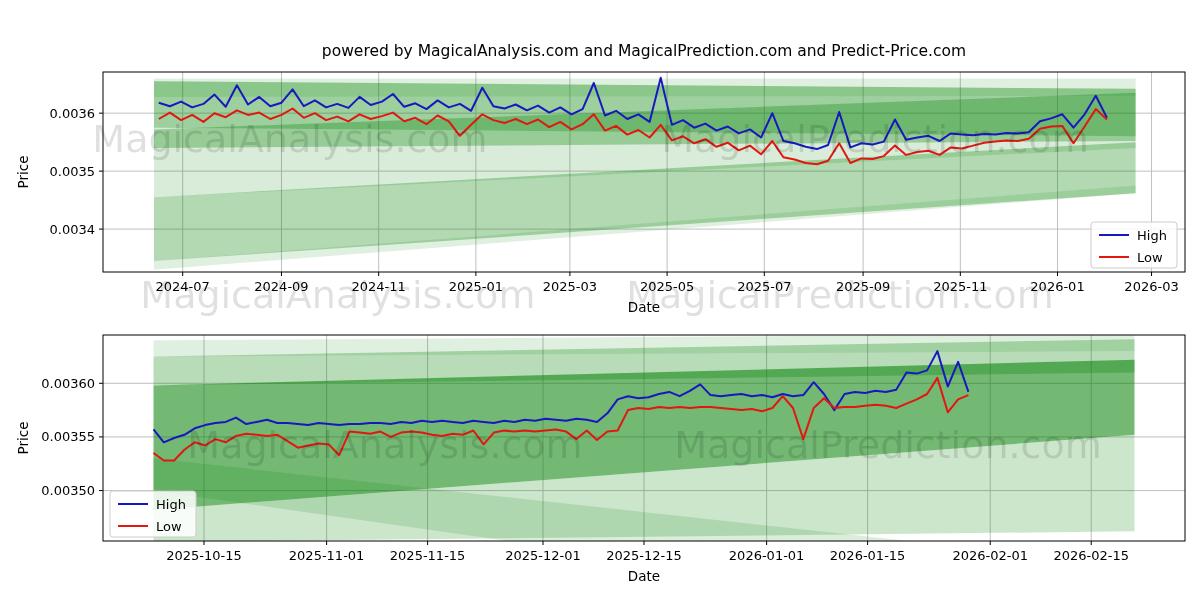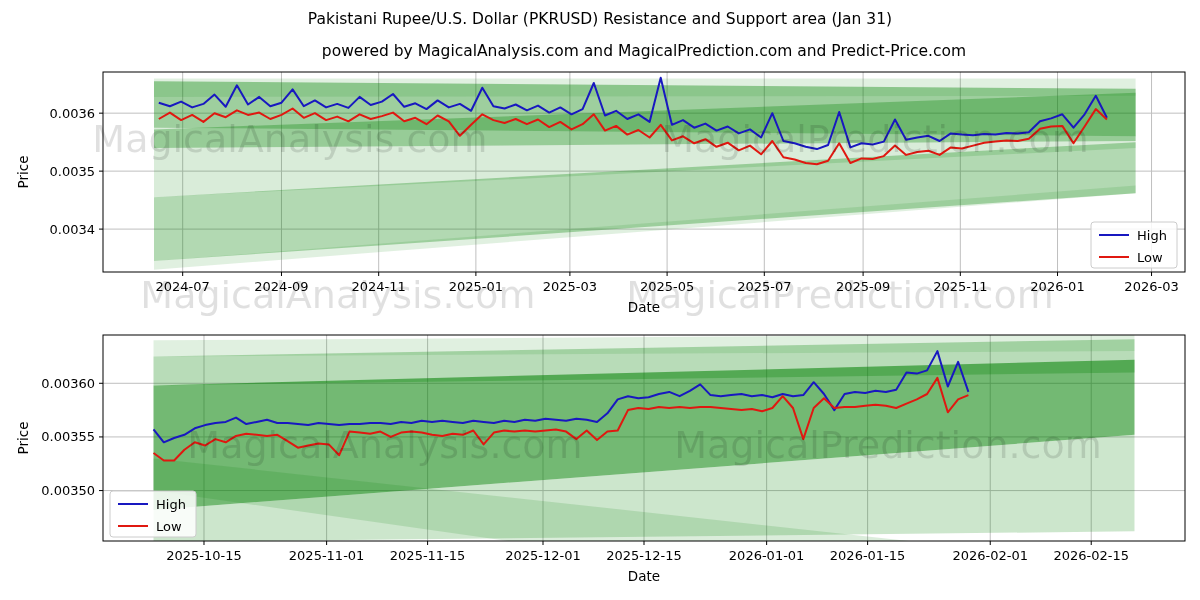--- a/index.html
+++ b/index.html
@@ -9,21 +9,20 @@
              font-size:15.5px;color:#000;white-space:nowrap;}
   .fig-subtitle{position:absolute;top:42px;left:644px;transform:translateX(-50%);
                 font-size:15.5px;color:#000;white-space:nowrap;text-align:right;}
   svg{position:absolute;left:0;top:0;}
   text{font-family:"DejaVu Sans","Liberation Sans",sans-serif;}
 </style>
 </head>
 <body>
 
 <div class="figure">
-  <div class="fig-title">Pakistani Rupee/U.S. Dollar (PKRUSD) Resistance and Support area (Jan 31)</div>
   <div class="fig-subtitle">powered by MagicalAnalysis.com and MagicalPrediction.com and Predict-Price.com</div>
   <svg id="fig" width="1200" height="600">
       <g>
         <clipPath id="clip0">
           <rect x="103" y="72" width="1082" height="200"></rect>
         </clipPath>
         <line x1="182.6759941089838" y1="72" x2="182.6759941089838" y2="272" stroke="#bfbfbf" stroke-width="1"></line>
         <line x1="281.4742268041237" y1="72" x2="281.4742268041237" y2="272" stroke="#bfbfbf" stroke-width="1"></line>
         <line x1="378.6789396170839" y1="72" x2="378.6789396170839" y2="272" stroke="#bfbfbf" stroke-width="1"></line>
         <line x1="475.88365243004415" y1="72" x2="475.88365243004415" y2="272" stroke="#bfbfbf" stroke-width="1"></line>

